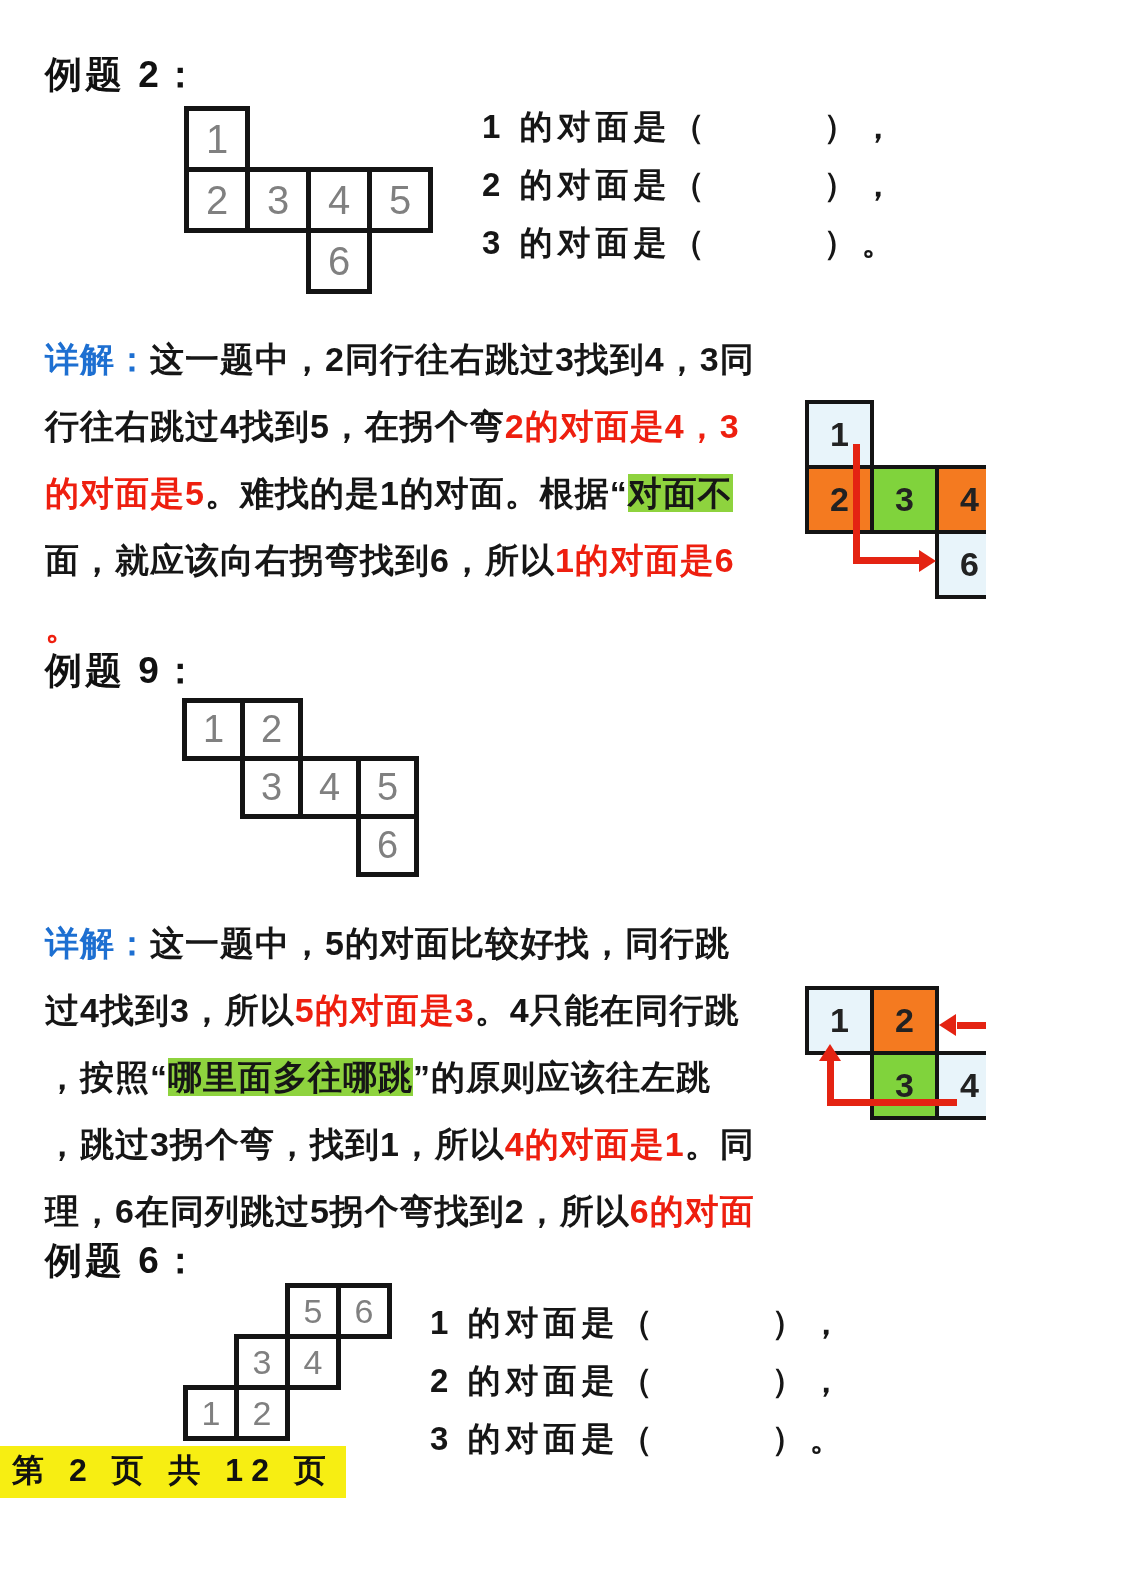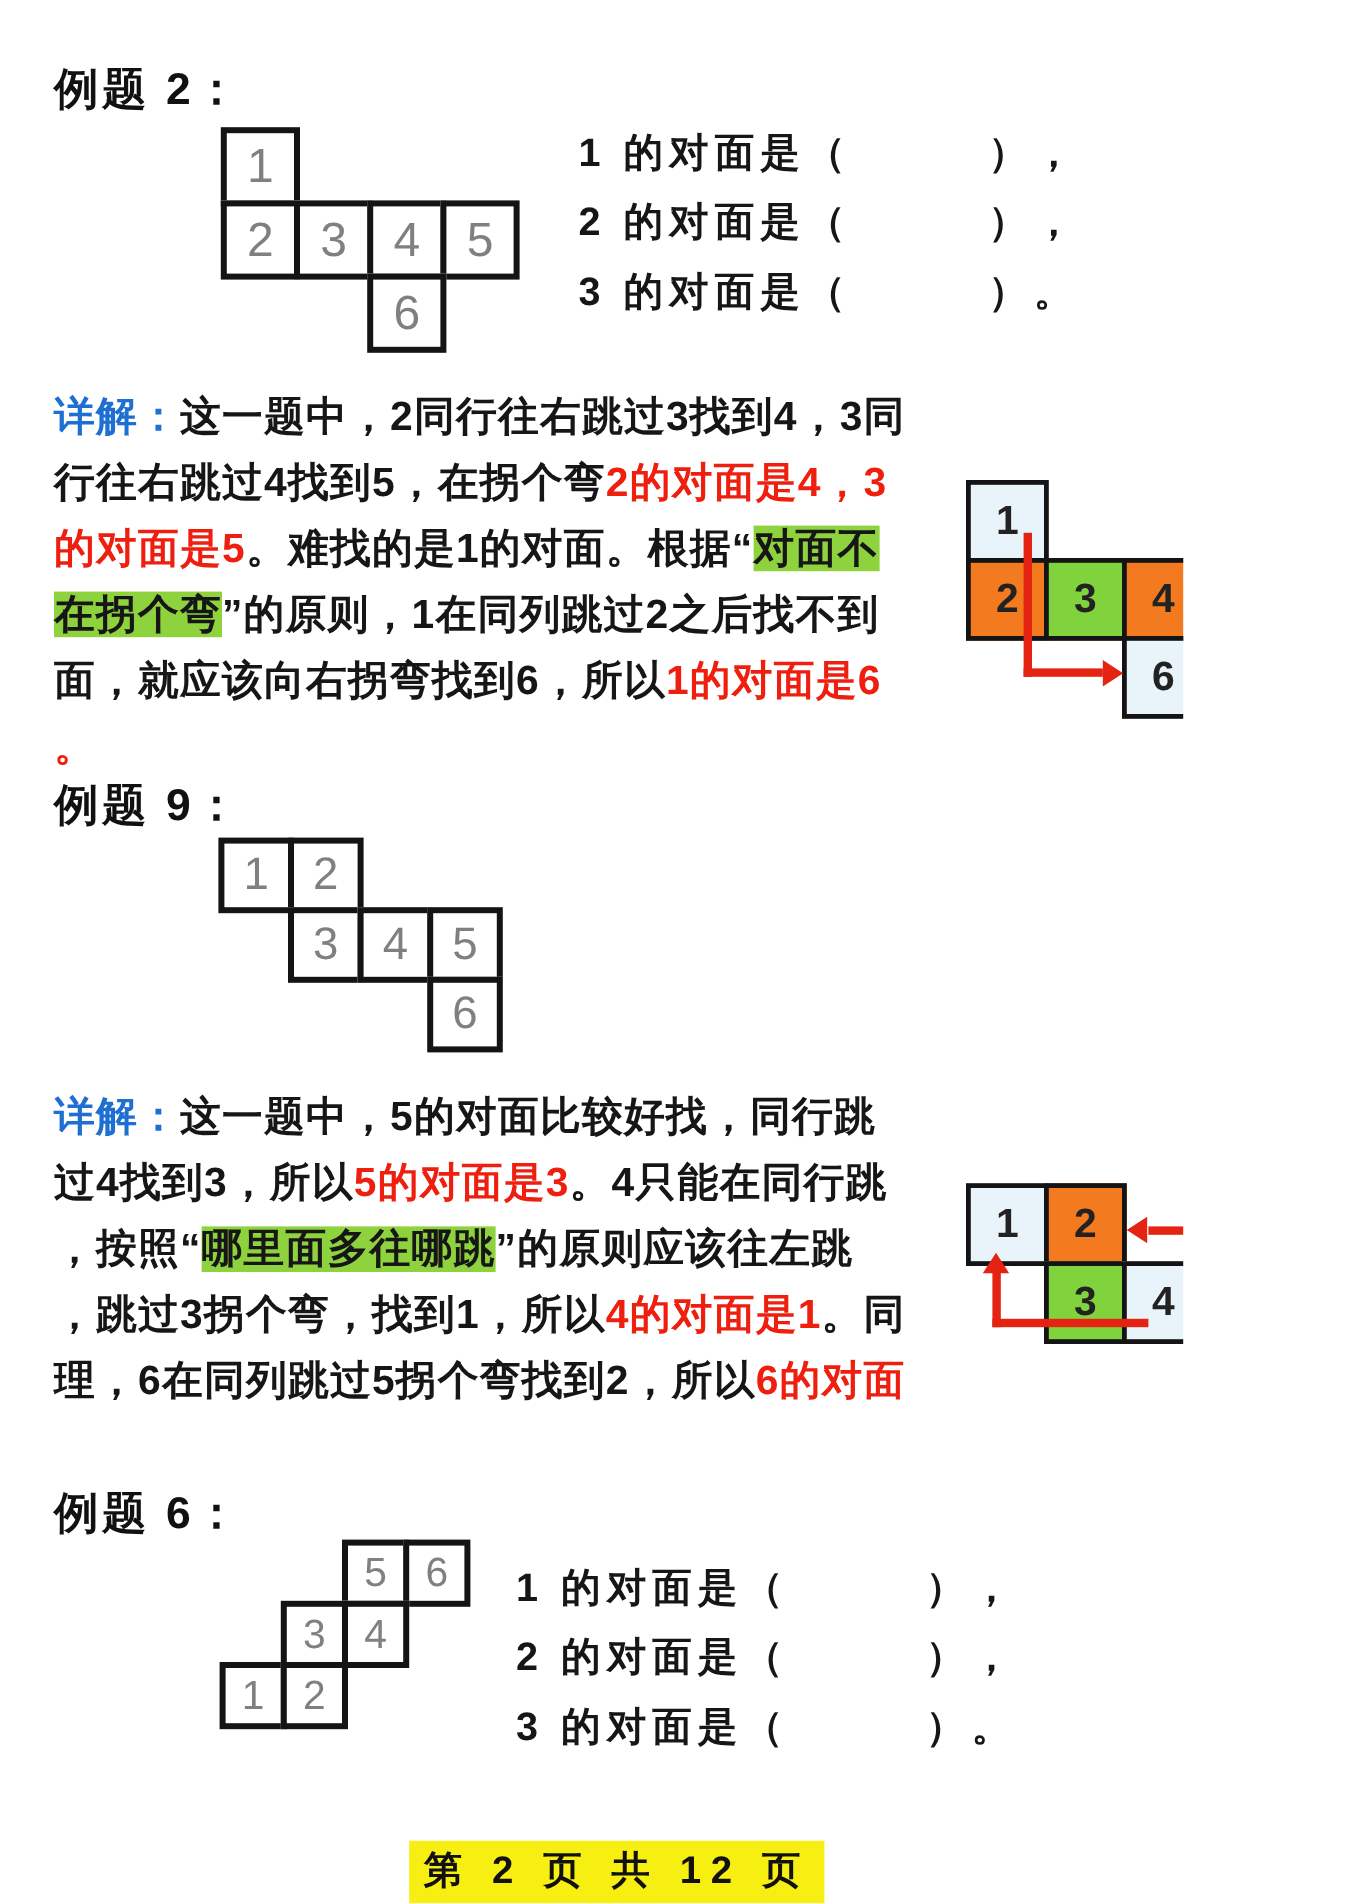--- a/index.html
+++ b/index.html
@@ -4,38 +4,38 @@
 <style>
   html,body{margin:0;padding:0;background:#ffffff;}
   .page{
     position:relative;width:986px;height:1587px;background:#ffffff;overflow:hidden;
     font-family:"Liberation Sans","DejaVu Sans",sans-serif;color:#151515;
   }
   .heading{position:absolute;font-size:37px;font-weight:bold;letter-spacing:3px;color:#111;white-space:nowrap;}
   .q-block{position:absolute;font-size:33px;font-weight:bold;color:#161616;}
   .q-line{height:58px;line-height:58px;letter-spacing:5px;white-space:nowrap;}
   .para{position:absolute;left:45px;width:770px;font-size:34px;font-weight:bold;color:#161616;}
-  .t-line{height:55px;line-height:55px;letter-spacing:1px;white-space:nowrap;}
+  .t-line{height:55px;line-height:55px;letter-spacing:1px;white-space:nowrap;margin-top:12px;}
   .red{color:var(--red);}
   .blue{color:var(--blue);}
   .hl{background:var(--highlight);}
   .net{position:absolute;}
   .net .cell{
     position:absolute;box-sizing:border-box;border:5px solid #141414;background:#ffffff;
     display:flex;align-items:center;justify-content:center;
   }
   .net.bw .cell span{color:#808080;font-weight:500;}
   .net.colored .cell{border-width:4px;}
   .net.colored .cell span{color:#222222;font-weight:bold;}
   .arrow-seg{position:absolute;background:var(--arrow_red);z-index:5;}
   .arrow-head{position:absolute;width:0;height:0;z-index:5;}
   .head-right{border-top:11px solid transparent;border-bottom:11px solid transparent;border-left:17px solid var(--arrow_red);}
   .head-left{border-top:11px solid transparent;border-bottom:11px solid transparent;border-right:17px solid var(--arrow_red);}
   .head-up{border-left:11px solid transparent;border-right:11px solid transparent;border-bottom:17px solid var(--arrow_red);}
-  .footer{position:absolute;left:0;right:0;top:1534px;text-align:center;padding-left:42px;}
+  .footer{position:absolute;left:0;right:0;top:1446px;}
   .footer span{
     display:inline-block;background:var(--yellow);color:#111;font-weight:bold;
     font-size:32px;letter-spacing:8px;padding:3px 12px 5px 12px;
   }
 </style>
 </head>
 <body>
 
 <div class="page">
 
@@ -62,21 +62,20 @@
     </div>
   <div class="q-block" style="left:482px;top:98px">
       <div class="q-line">1 的对面是（　　　），</div>
       <div class="q-line">2 的对面是（　　　），</div>
       <div class="q-line">3 的对面是（　　　）。</div>
     </div>
   <div class="para" style="top:320px">
       <div class="t-line"><span class="blue">详解：</span><span>这一题中，2同行往右跳过3找到4，3同</span></div>
       <div class="t-line"><span>行往右跳过4找到5，在拐个弯</span><span class="red">2的对面是4，3</span></div>
       <div class="t-line"><span class="red">的对面是5</span><span>。难找的是1的对面。根据“</span><span class="hl">对面不</span></div>
-      <div class="t-line"><span class="hl">在拐个弯</span><span>”的原则，1在同列跳过2之后找不到</span></div>
       <div class="t-line"><span>面，就应该向右拐弯找到6，所以</span><span class="red">1的对面是6</span></div>
       <div class="t-line"><span class="red">。</span></div>
     </div>
   <div class="net colored" style="left: 805px; top: 400px; width: 264px; height: 199px;">
     <div class="arrow-seg" style="left:48px;top:44px;width:7px;height:120px"></div>
     <div class="arrow-seg" style="left:48px;top:157px;width:66px;height:7px"></div>
     <div class="arrow-head head-right" style="left:114px;top:150px"></div>
   <div class="cell" style="left: 0px; top: 0px; width: 69px; height: 69px; border-width: 4px; background: rgb(232, 244, 250);">
         <span style="font-size: 34px;">1</span>
       </div>

